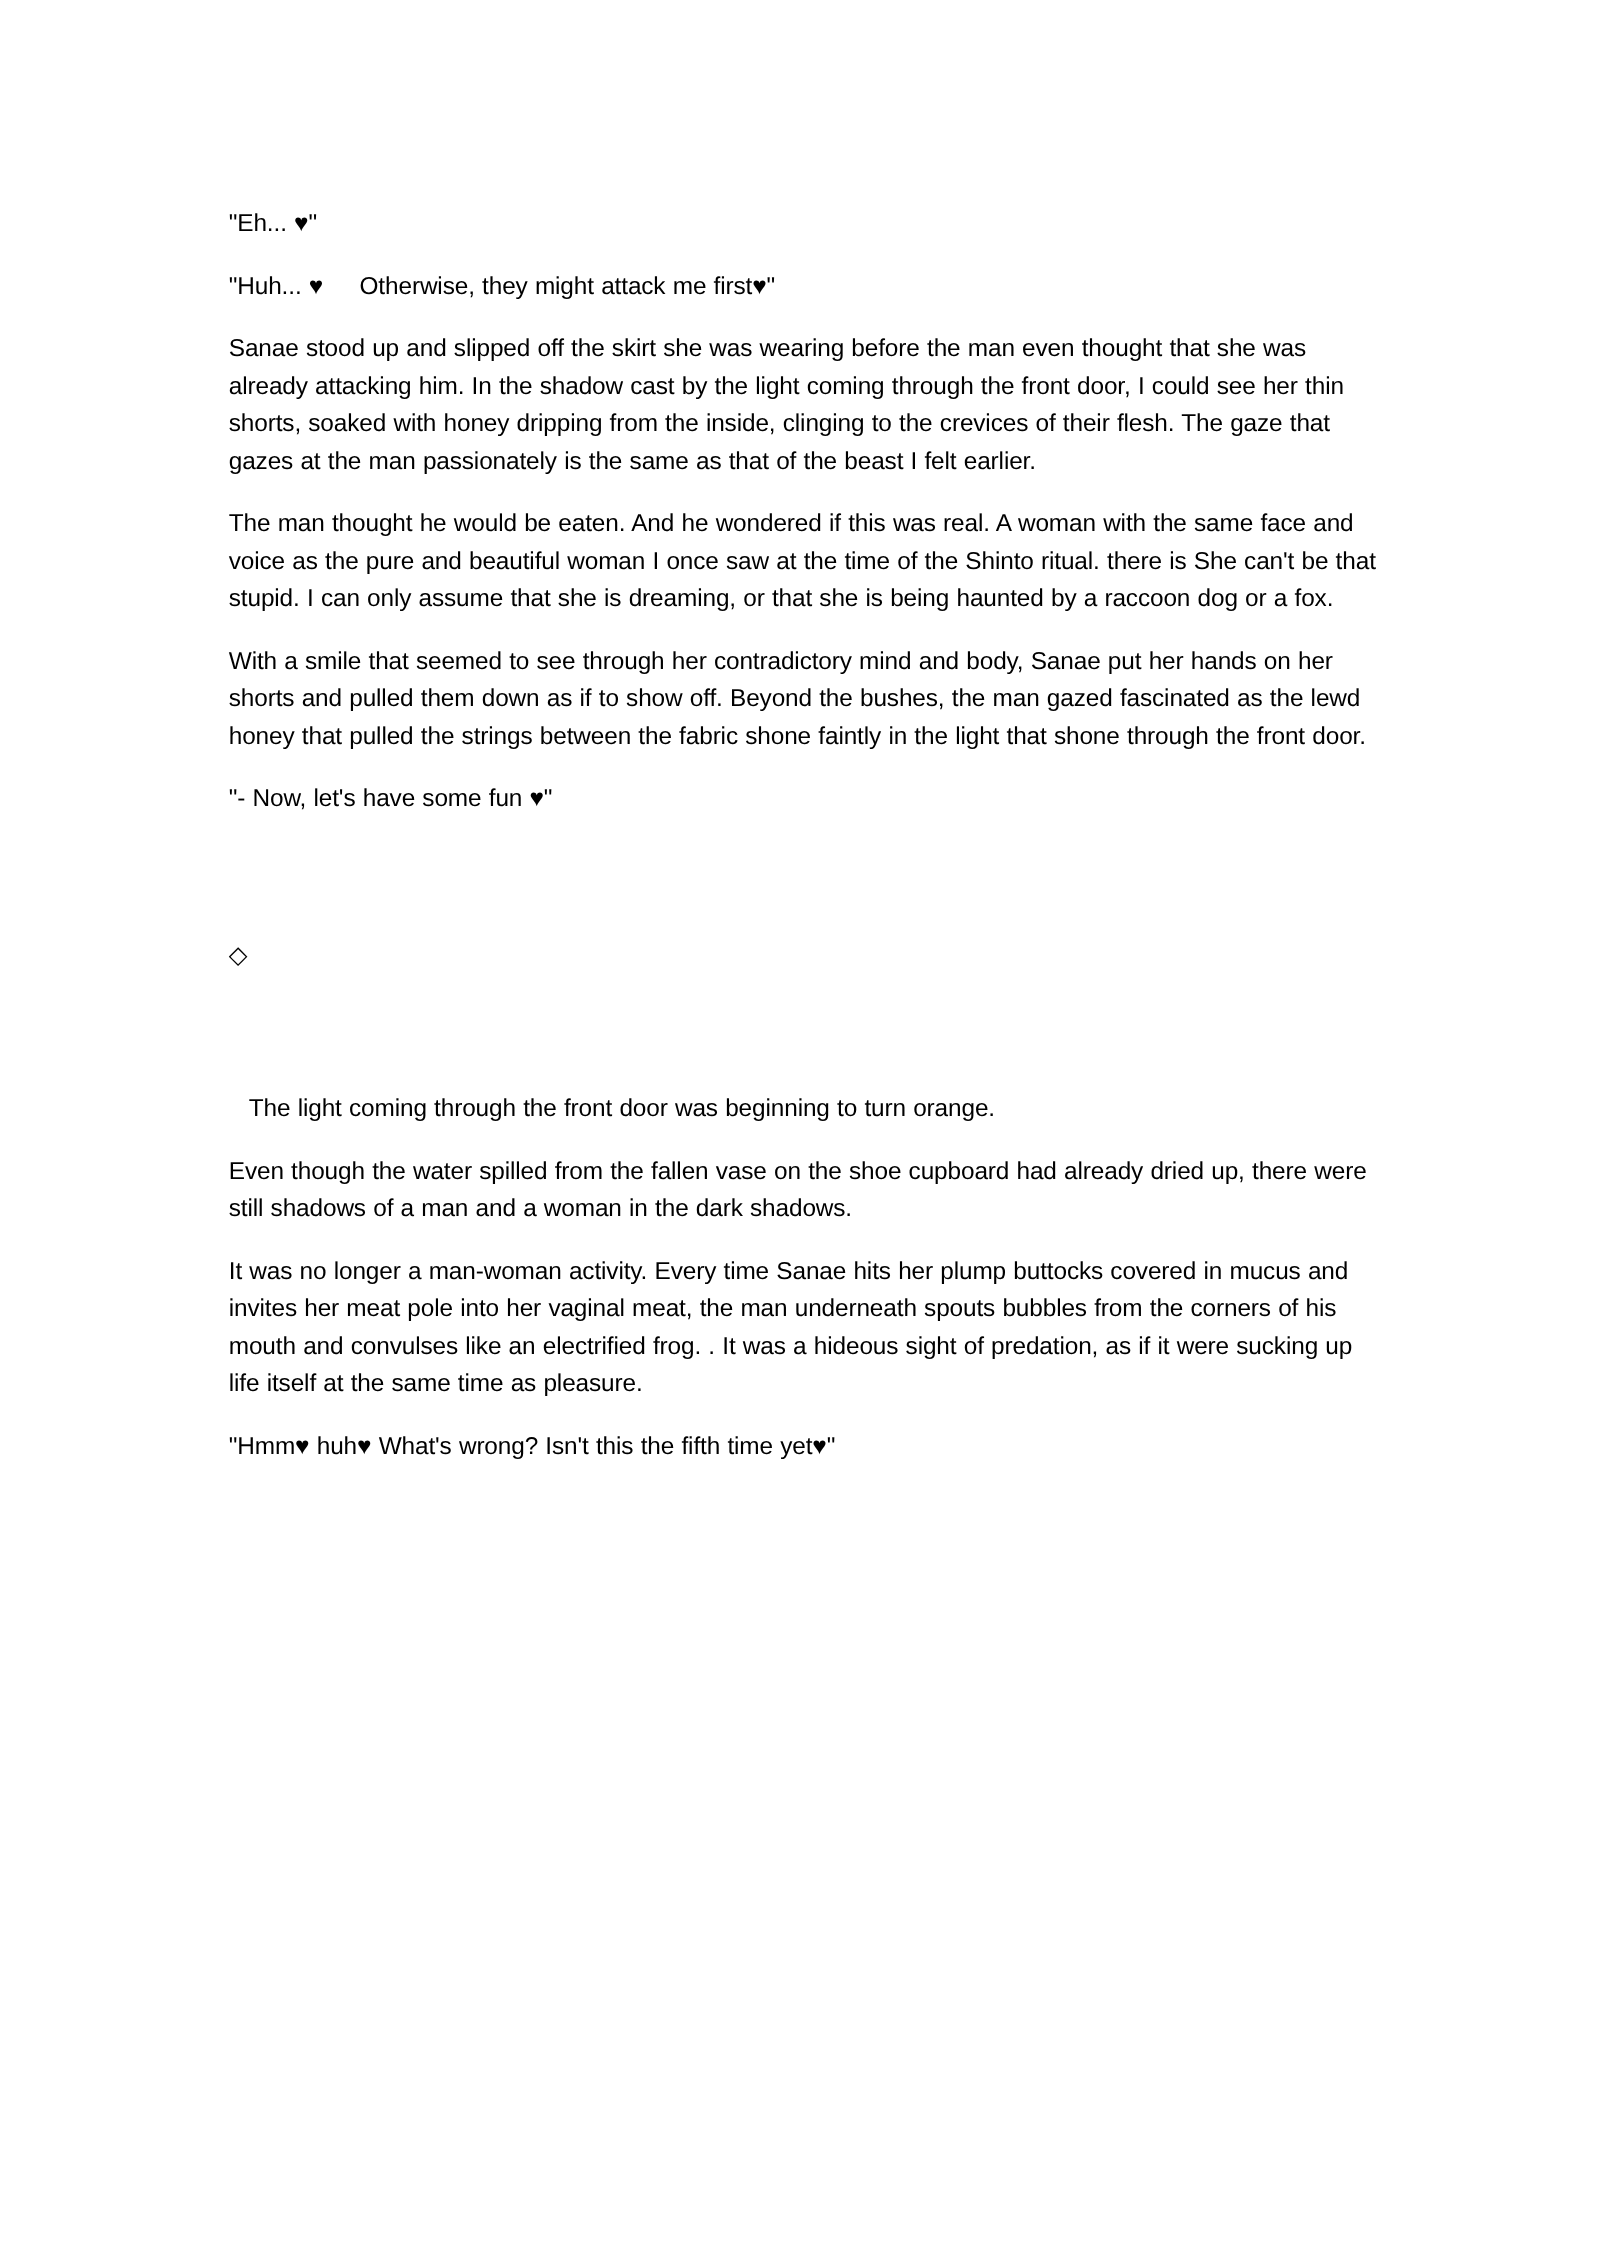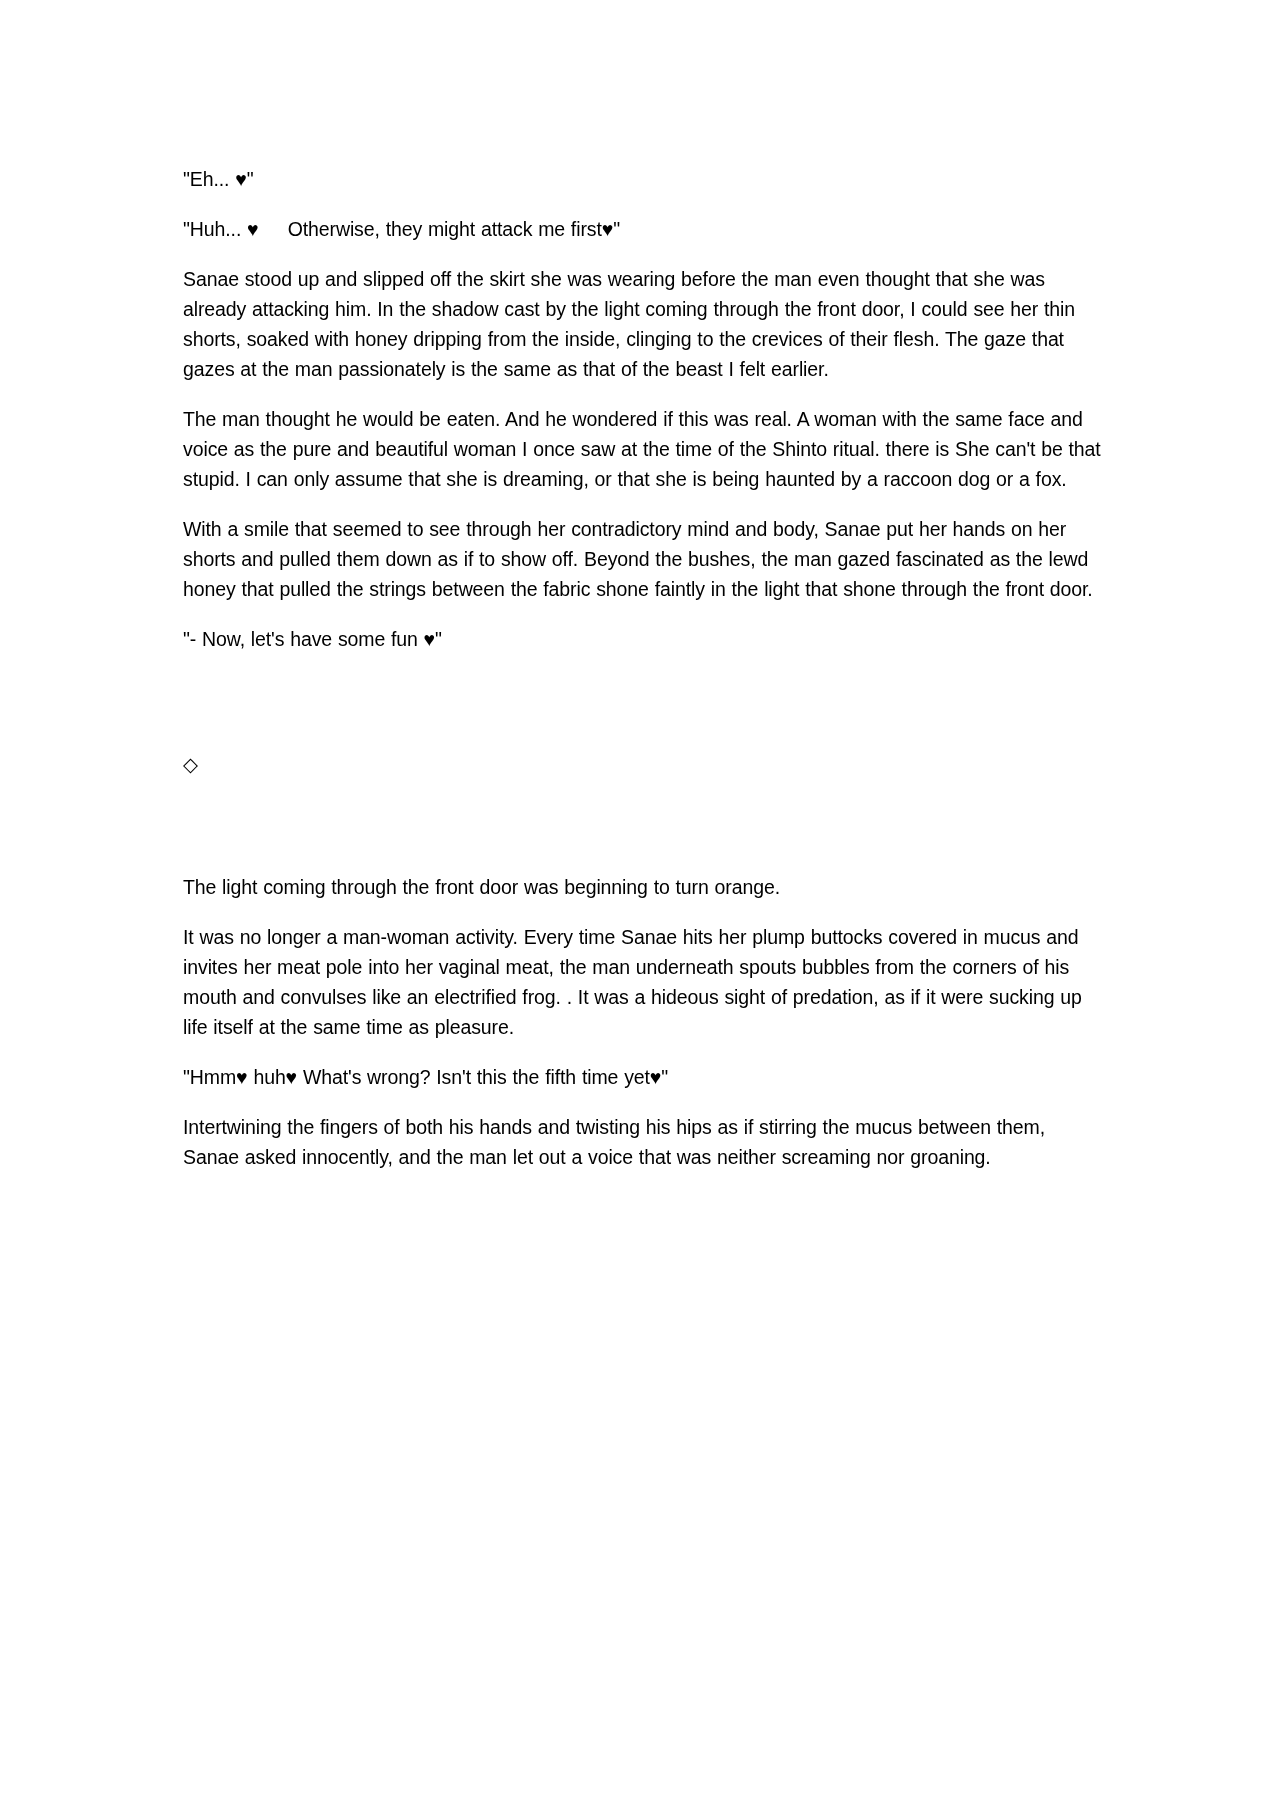--- a/index.html
+++ b/index.html
@@ -29,32 +29,33 @@
     letter-spacing: -0.1px;
     white-space: pre-wrap;       
     word-spacing: 0.5px;
   }
   .scene-break {
     margin-top: 95px;            
     margin-bottom: 20px;
   }
   .after-break {
     margin-top: 93px;            
+    margin-left: 16px;
   }
 </style>
 </head>
 <body>
 
 <div class="page">
   <div class="content">
     <p class="para">"Eh... ♥"</p>
     <p class="para">"Huh... ♥     Otherwise, they might attack me first♥"</p>
     <p class="para">Sanae stood up and slipped off the skirt she was wearing before the man even thought that she was already attacking him. In the shadow cast by the light coming through the front door, I could see her thin shorts, soaked with honey dripping from the inside, clinging to the crevices of their flesh. The gaze that gazes at the man passionately is the same as that of the beast I felt earlier.</p>
     <p class="para">The man thought he would be eaten. And he wondered if this was real. A woman with the same face and voice as the pure and beautiful woman I once saw at the time of the Shinto ritual. there is She can't be that stupid. I can only assume that she is dreaming, or that she is being haunted by a raccoon dog or a fox.</p>
     <p class="para">With a smile that seemed to see through her contradictory mind and body, Sanae put her hands on her shorts and pulled them down as if to show off. Beyond the bushes, the man gazed fascinated as the lewd honey that pulled the strings between the fabric shone faintly in the light that shone through the front door.</p>
     <p class="para">"- Now, let's have some fun ♥"</p>
     <p class="para scene-break">◇</p>
     <p class="para after-break">The light coming through the front door was beginning to turn orange.</p>
+    <p class="para">Even though the water spilled from the fallen vase on the shoe cupboard had already dried up, there were still shadows of a man and a woman in the dark shadows.</p>
     <p class="para">It was no longer a man-woman activity. Every time Sanae hits her plump buttocks covered in mucus and invites her meat pole into her vaginal meat, the man underneath spouts bubbles from the corners of his mouth and convulses like an electrified frog. . It was a hideous sight of predation, as if it were sucking up life itself at the same time as pleasure.</p>
     <p class="para">"Hmm♥ huh♥ What's wrong? Isn't this the fifth time yet♥"</p>
-    <p class="para">Intertwining the fingers of both his hands and twisting his hips as if stirring the mucus between them, Sanae asked innocently, and the man let out a voice that was neither screaming nor groaning.</p>
   </div>
 </div>
 
 </body></html>

